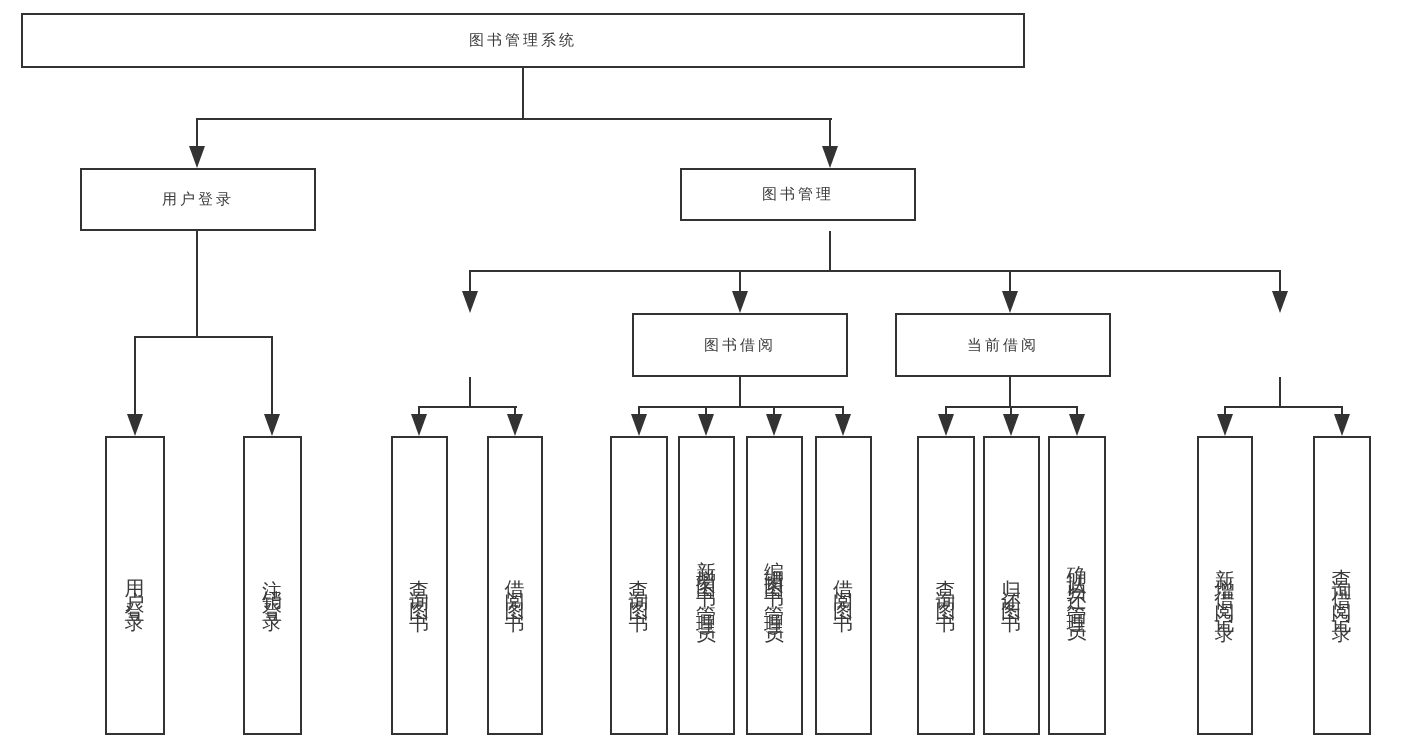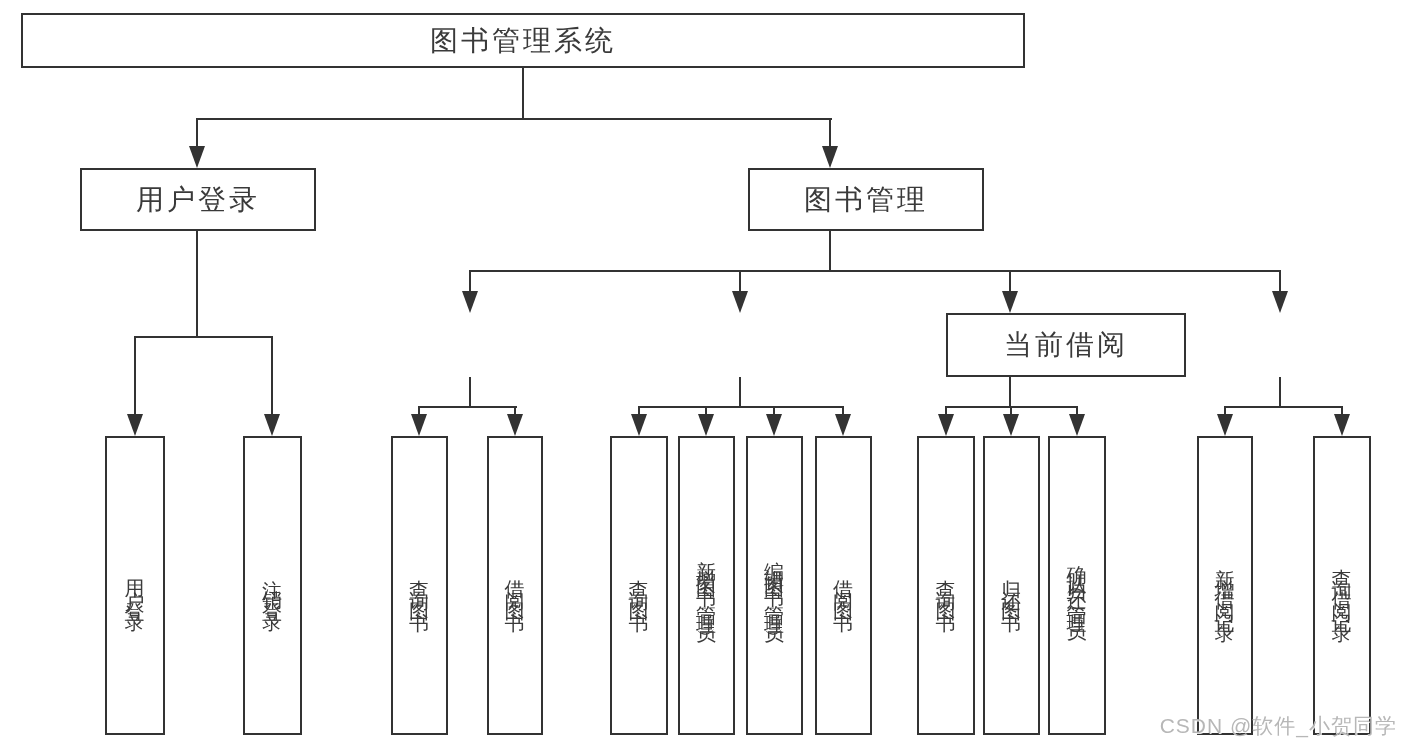--- a/index.html
+++ b/index.html
@@ -22,21 +22,21 @@
   }
   .box {
     position: absolute;
     border: 2px solid var(--line);
     background: var(--bg);
     display: flex;
     align-items: center;
     justify-content: center;
   }
   .hlabel {
-    font-size: 28px;
+    font-size: 15px;
     color: var(--text);
     letter-spacing: 3px;
     white-space: nowrap;
   }
   .vlabel {
     writing-mode: vertical-rl;
     text-orientation: mixed;
     font-size: 20px;
     line-height: 1;
     letter-spacing: 11px;
@@ -128,25 +128,28 @@
   <div class="vl" style="left:1341px;top:406px;height:12px"></div>
   <div class="ar" style="left:1334px;top:414px"></div>
 
   <div class="box" style="left:21px;top:13px;width:1004px;height:55px">
     <span class="hlabel">图书管理系统</span>
   </div>
 
   <div class="box" style="left:80px;top:168px;width:236px;height:63px">
     <span class="hlabel">用户登录</span>
   </div>
-  <div class="box" style="left:748px;top:168px;width:236px;height:63px">
+  <div class="box" style="left:680px;top:168px;width:236px;height:53px">
     <span class="hlabel">图书管理</span>
   </div>
 
-  <div class="box" style="left:946px;top:313px;width:240px;height:64px">
+  <div class="box" style="left:632px;top:313px;width:216px;height:64px">
+    <span class="hlabel">图书借阅</span>
+  </div>
+  <div class="box" style="left:895px;top:313px;width:216px;height:64px">
     <span class="hlabel">当前借阅</span>
   </div>
 
   <div class="box" style="left:105px;top:436px;width:60px;height:299px">
     <span class="vlabel">用户登录</span>
   </div>
   <div class="box" style="left:243px;top:436px;width:59px;height:299px">
     <span class="vlabel">注销登录</span>
   </div>
 
@@ -180,15 +183,14 @@
     <span class="vlabel" style="letter-spacing:8px">确认归还（管理员）</span>
   </div>
 
   <div class="box" style="left:1197px;top:436px;width:56px;height:299px">
     <span class="vlabel">新增借阅记录</span>
   </div>
   <div class="box" style="left:1313px;top:436px;width:58px;height:299px">
     <span class="vlabel">查询借阅记录</span>
   </div>
 
-  <div class="watermark">CSDN @软件_小贺同学</div>
 
 </div>
 
 </body></html>

